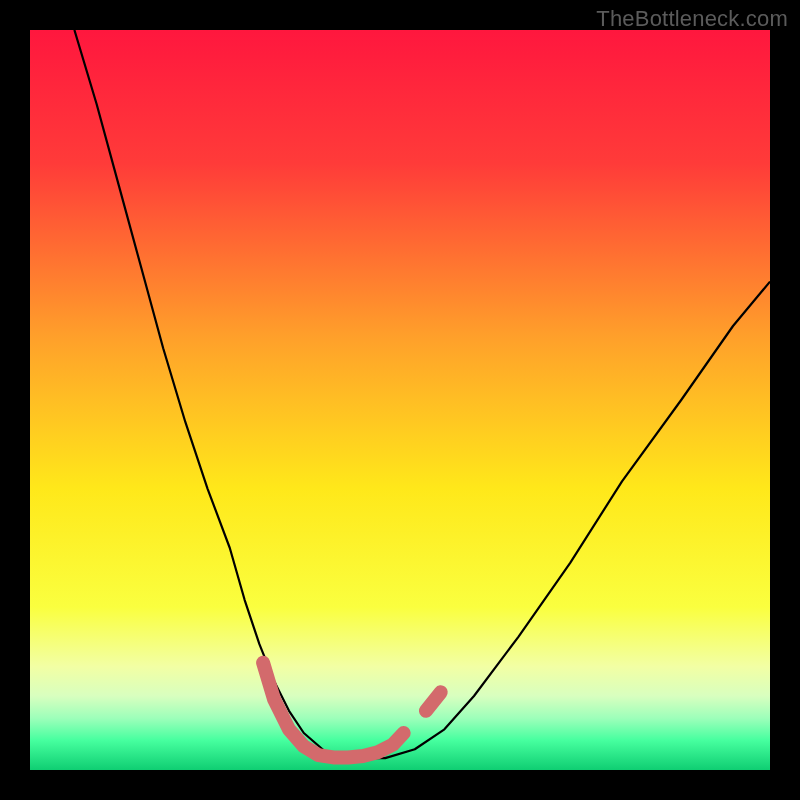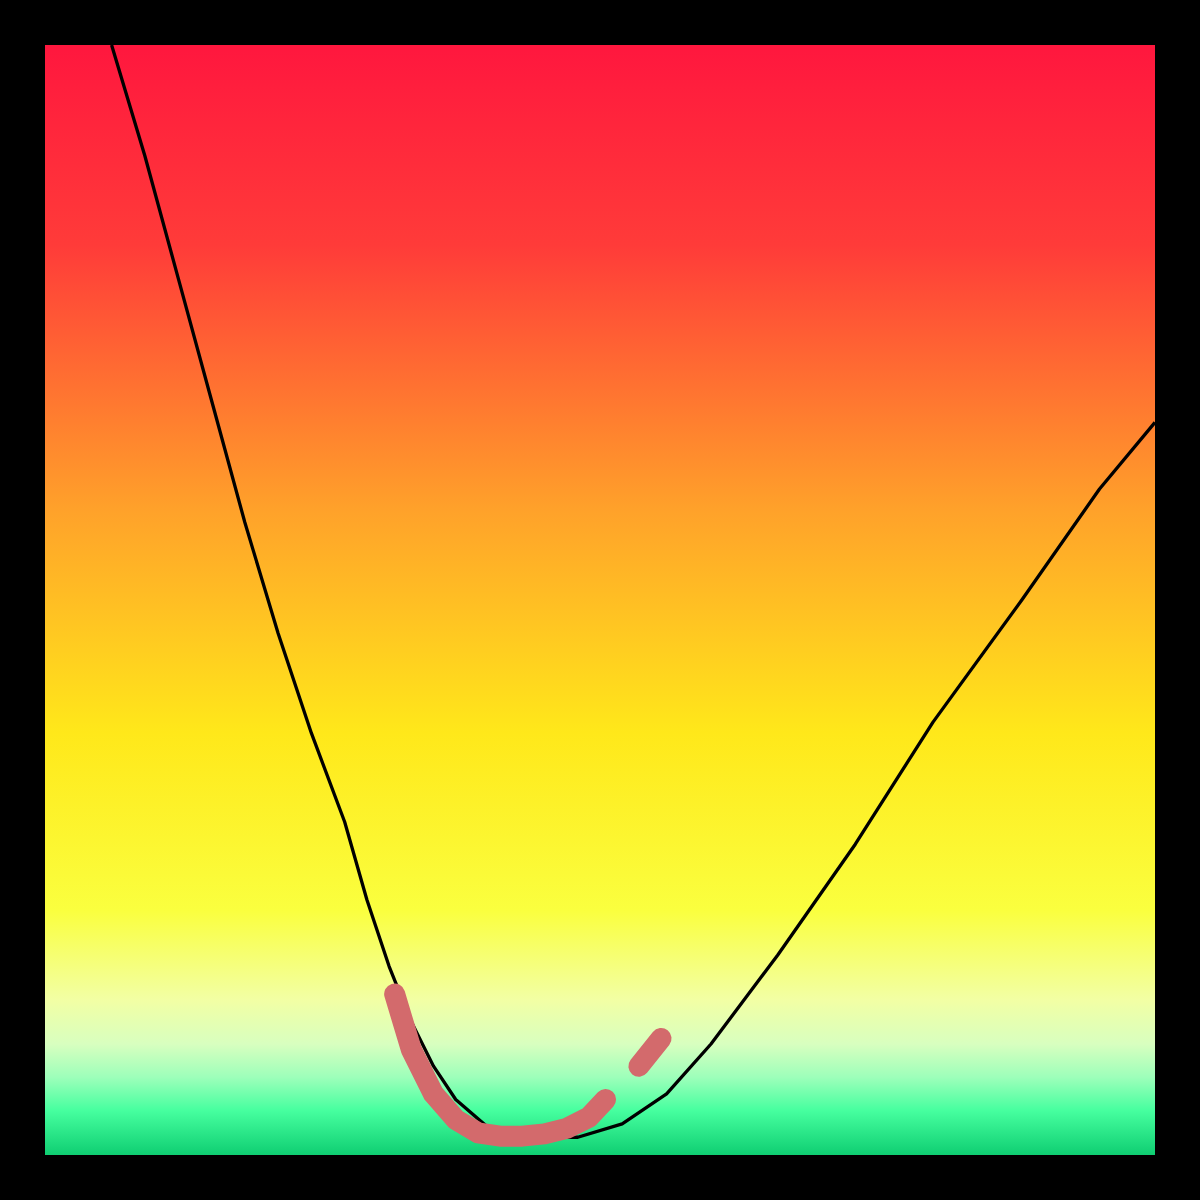--- a/index.html
+++ b/index.html
@@ -76,14 +76,15 @@
     <svg class="curve" viewBox="0 0 100 100" preserveAspectRatio="none">
       <g id="series-group">
           <path d="M6.000 0.000 L9.000 10.000 L12.000 21.000 L15.000 32.000 L18.000 43.000 L21.000 53.000 L24.000 62.000 L27.000 70.000 L29.000 77.000 L31.000 83.000 L33.000 88.000 L35.000 92.000 L37.000 95.000 L40.000 97.600 L44.000 98.400 L48.000 98.400 L52.000 97.200 L56.000 94.500 L60.000 90.000 L66.000 82.000 L73.000 72.000 L80.000 61.000 L88.000 50.000 L95.000 40.000 L100.000 34.000" fill="none" stroke="#000000" stroke-width="0.297" stroke-linecap="butt" stroke-linejoin="round"></path>
           <path d="M31.500 85.500 L33.000 90.500 L35.000 94.500 L37.000 96.800 L39.000 98.000 L41.000 98.300 L43.000 98.300 L45.000 98.100 L47.000 97.600 L49.000 96.600 L50.500 95.000" fill="none" stroke="#d36a6c" stroke-width="1.892" stroke-linecap="round" stroke-linejoin="round"></path>
           <path d="M53.500 92.000 L55.500 89.500" fill="none" stroke="#d36a6c" stroke-width="1.892" stroke-linecap="round" stroke-linejoin="round"></path>
         </g>
     </svg>
 
   </div>
 
+  <div class="watermark">TheBottleneck.com</div>
 
 </div>
 
 </body></html>

